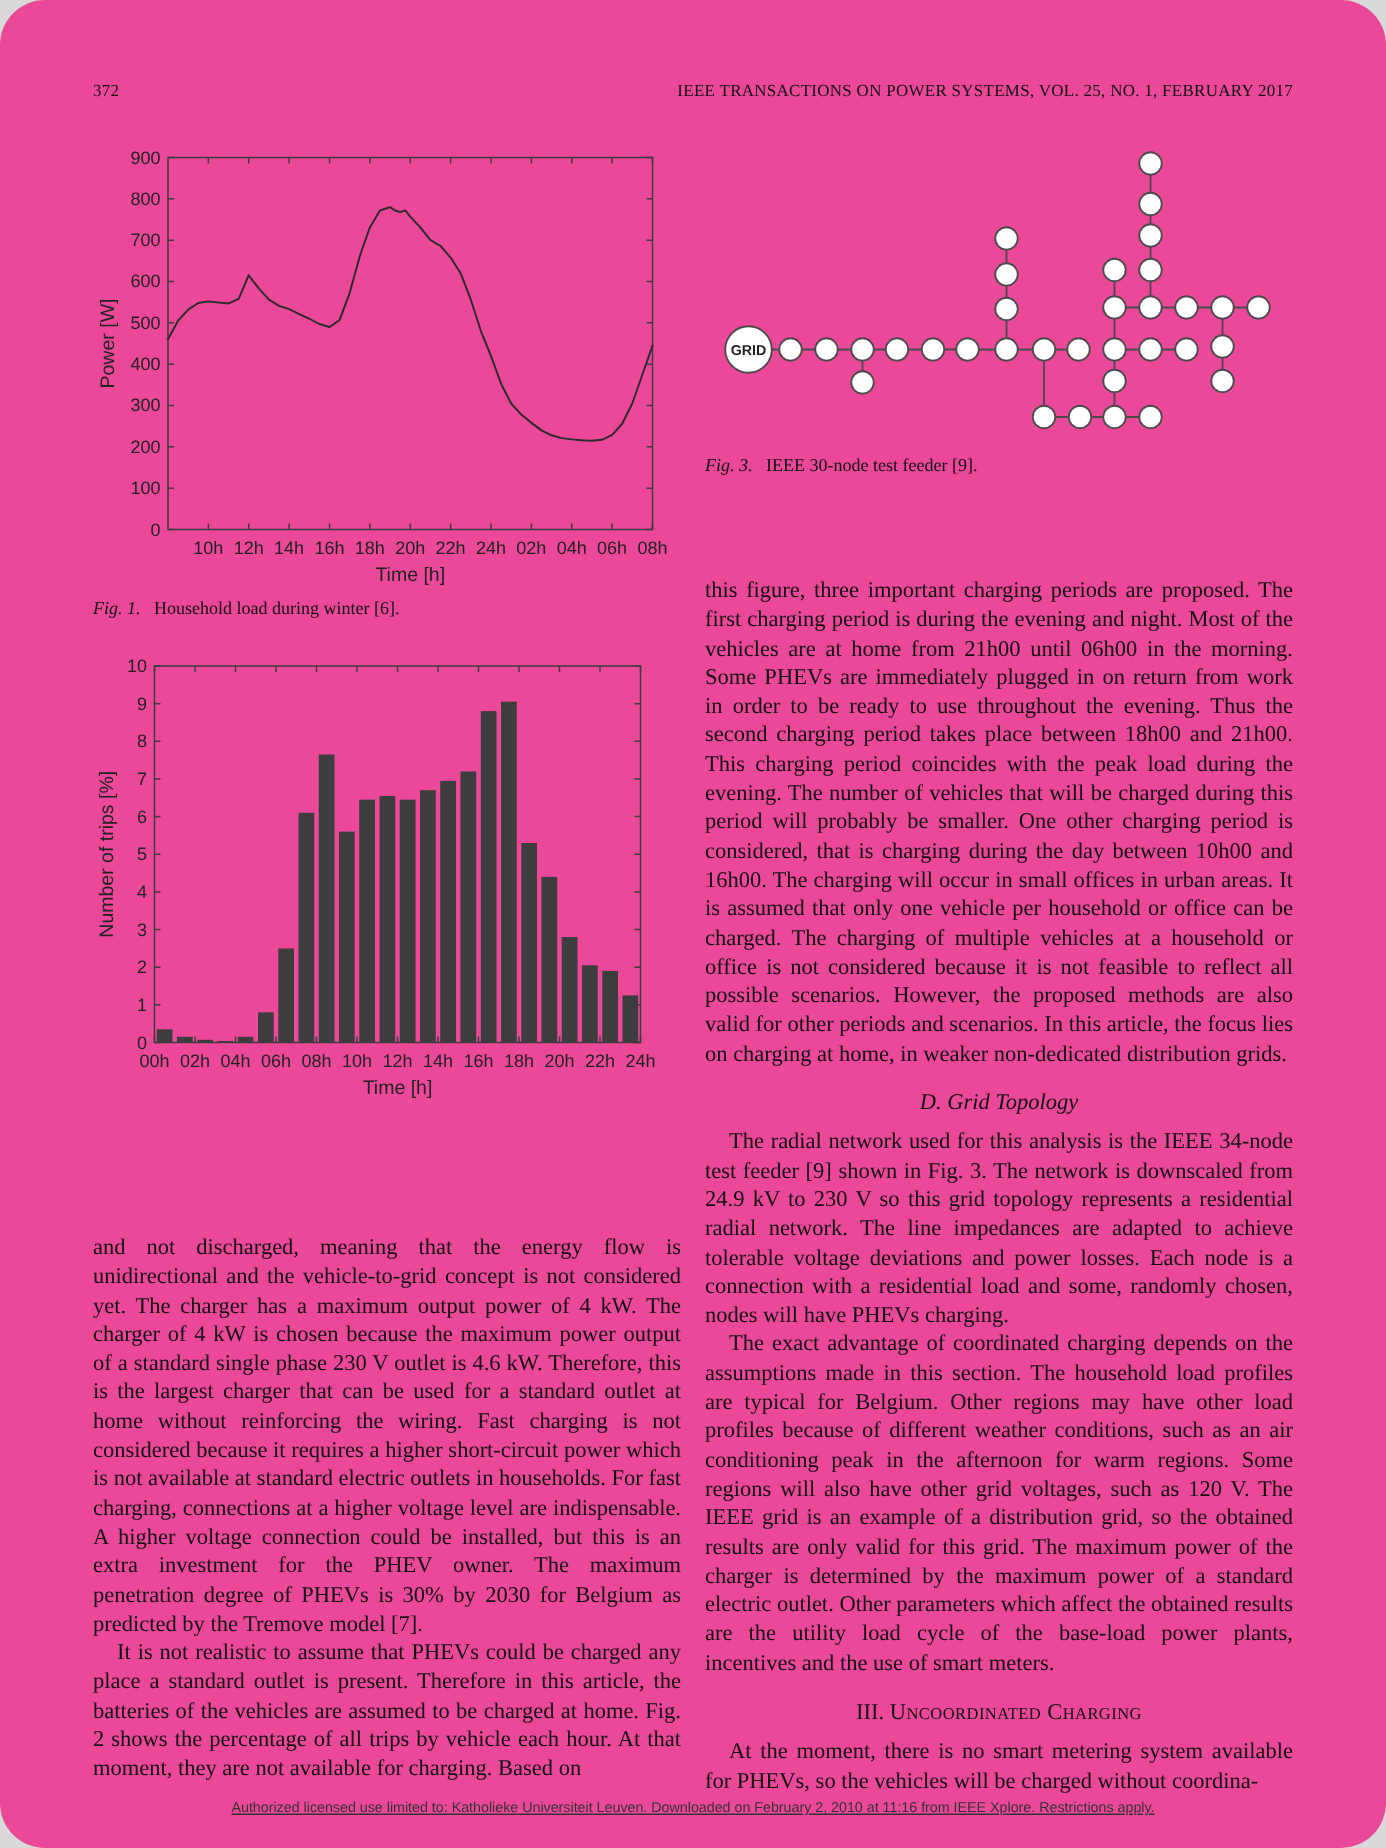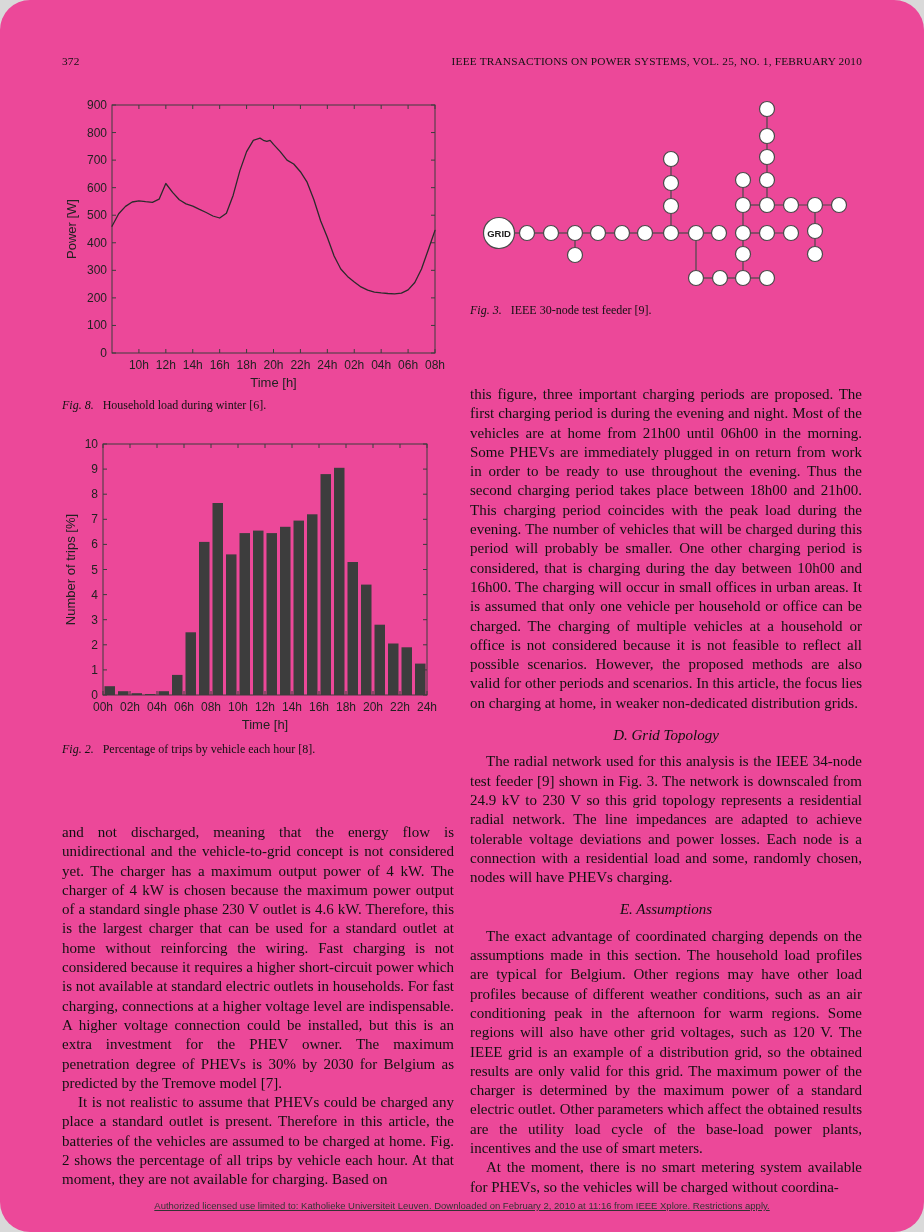--- a/index.html
+++ b/index.html
@@ -19,21 +19,21 @@
   .footer{position:absolute;top:1200px;left:0;right:0;text-align:center;
           font-family:"Liberation Sans", sans-serif;font-size:9.5px;color:#333;text-decoration:underline;}
 </style>
 </head>
 <body>
 
 <div class="page">
 
   <div class="header">
     <span>372</span>
-    <span>IEEE TRANSACTIONS ON POWER SYSTEMS, VOL. 25, NO. 1, FEBRUARY 2010</span>
+    <span>IEEE TRANSACTIONS ON POWER SYSTEMS, VOL. 25, NO. 1, FEBRUARY 2017</span>
   </div>
 
   <svg id="fig1" class="fig" style="left:62px;top:93px" width="393" height="300">
       <g>
         <line x1="50" y1="260" x2="54" y2="260" stroke="#3c3c3c"></line>
         <line x1="373" y1="260" x2="369" y2="260" stroke="#3c3c3c"></line>
         <text x="45" y="264" text-anchor="end" font-family="&quot;Liberation Sans&quot;, sans-serif" font-size="12" fill="#222">0</text>
         <line x1="50" y1="232.44444444444446" x2="54" y2="232.44444444444446" stroke="#3c3c3c"></line>
         <line x1="373" y1="232.44444444444446" x2="369" y2="232.44444444444446" stroke="#3c3c3c"></line>
         <text x="45" y="236.44444444444446" text-anchor="end" font-family="&quot;Liberation Sans&quot;, sans-serif" font-size="12" fill="#222">100</text>
@@ -99,21 +99,21 @@
         <text x="373" y="276" text-anchor="middle" font-family="&quot;Liberation Sans&quot;, sans-serif" font-size="12" fill="#222">08h</text>
         <rect x="50" y="12" width="323" height="248" fill="none" stroke="#3c3c3c" stroke-width="1"></rect>
         <text x="211.5" y="294" text-anchor="middle" font-family="&quot;Liberation Sans&quot;, sans-serif" font-size="13" fill="#222">Time [h]</text>
         <text x="14" y="136" text-anchor="middle" font-family="&quot;Liberation Sans&quot;, sans-serif" font-size="13" fill="#222" transform="rotate(-90 14 136)">Power [W]</text>
       </g>
       <g>
         <polyline points="50.0,133.2 56.7,120.8 63.5,113.4 70.2,109.0 76.9,107.9 83.6,108.7 90.4,109.3 97.1,106.2 103.8,90.5 110.6,99.4 117.3,106.8 124.0,110.9 130.8,113.1 137.5,116.4 144.2,119.5 150.9,123.0 157.7,125.0 164.4,120.3 171.1,102.4 177.9,77.6 184.6,58.6 191.3,47.3 198.0,45.1 201.4,47.3 204.8,48.4 208.1,47.3 211.5,51.4 218.2,58.6 225.0,67.1 231.7,71.0 238.4,78.7 245.1,89.2 251.9,106.8 258.6,127.7 265.3,144.3 272.1,163.0 278.8,176.0 285.5,183.4 292.3,188.9 299.0,193.9 305.7,197.2 312.4,199.1 319.2,199.9 325.9,200.5 332.6,200.8 339.4,200.2 346.1,196.9 352.8,189.5 359.5,176.0 366.3,156.7 373.0,137.4" fill="none" stroke="#2b2b2b" stroke-width="1.3" stroke-linejoin="round" stroke-linecap="round"></polyline>
       </g>
     </svg>
   <div class="caption" style="left:62px;top:398px;width:392px">
-    <span class="cap-label">Fig. 8.</span><span>Household load during winter [6].</span>
+    <span class="cap-label">Fig. 1.</span><span>Household load during winter [6].</span>
   </div>
 
   <svg id="fig2" class="fig" style="left:62px;top:434px" width="393" height="300">
       <g>
         <rect x="42.5" y="252.2" width="10.5" height="8.8" fill="#3d3d3d"></rect>
         <rect x="56.0" y="257.2" width="10.5" height="3.8" fill="#3d3d3d"></rect>
         <rect x="69.5" y="259.2" width="10.5" height="1.8" fill="#3d3d3d"></rect>
         <rect x="83.0" y="260.0" width="10.5" height="1.0" fill="#3d3d3d"></rect>
         <rect x="96.5" y="257.2" width="10.5" height="3.8" fill="#3d3d3d"></rect>
         <rect x="110.0" y="240.9" width="10.5" height="20.1" fill="#3d3d3d"></rect>
@@ -207,23 +207,20 @@
         <line x1="338" y1="10" x2="338" y2="14" stroke="#3c3c3c"></line>
         <text x="338" y="277" text-anchor="middle" font-family="&quot;Liberation Sans&quot;, sans-serif" font-size="12" fill="#222">22h</text>
         <line x1="365" y1="261" x2="365" y2="257" stroke="#3c3c3c"></line>
         <line x1="365" y1="10" x2="365" y2="14" stroke="#3c3c3c"></line>
         <text x="365" y="277" text-anchor="middle" font-family="&quot;Liberation Sans&quot;, sans-serif" font-size="12" fill="#222">24h</text>
         <rect x="41" y="10" width="324" height="251" fill="none" stroke="#3c3c3c" stroke-width="1"></rect>
         <text x="203" y="295" text-anchor="middle" font-family="&quot;Liberation Sans&quot;, sans-serif" font-size="13" fill="#222">Time [h]</text>
         <text x="13" y="135.5" text-anchor="middle" font-family="&quot;Liberation Sans&quot;, sans-serif" font-size="13" fill="#222" transform="rotate(-90 13 135.5)">Number of trips [%]</text>
       </g>
     </svg>
-  <div class="caption" style="left:62px;top:742px;width:392px">
-    <span class="cap-label">Fig. 2.</span><span>Percentage of trips by vehicle each hour [8].</span>
-  </div>
 
   <svg id="fig3" class="fig" style="left:470px;top:95px" width="400" height="205">
       <g>
         <line x1="29" y1="138" x2="57" y2="138" stroke="#4a4a4a" stroke-width="1.2"></line>
         <line x1="57" y1="138" x2="81" y2="138" stroke="#4a4a4a" stroke-width="1.2"></line>
         <line x1="81" y1="138" x2="105" y2="138" stroke="#4a4a4a" stroke-width="1.2"></line>
         <line x1="105" y1="138" x2="128" y2="138" stroke="#4a4a4a" stroke-width="1.2"></line>
         <line x1="128" y1="138" x2="152" y2="138" stroke="#4a4a4a" stroke-width="1.2"></line>
         <line x1="152" y1="138" x2="175" y2="138" stroke="#4a4a4a" stroke-width="1.2"></line>
         <line x1="175" y1="138" x2="201" y2="138" stroke="#4a4a4a" stroke-width="1.2"></line>
@@ -298,19 +295,19 @@
 
   <div class="textcol" style="left:62px;top:783px">
     <p>and not discharged, meaning that the energy flow is unidirectional and the vehicle-to-grid concept is not considered yet. The charger has a maximum output power of 4 kW. The charger of 4 kW is chosen because the maximum power output of a standard single phase 230 V outlet is 4.6 kW. Therefore, this is the largest charger that can be used for a standard outlet at home without reinforcing the wiring. Fast charging is not considered because it requires a higher short-circuit power which is not available at standard electric outlets in households. For fast charging, connections at a higher voltage level are indispensable. A higher voltage connection could be installed, but this is an extra investment for the PHEV owner. The maximum penetration degree of PHEVs is 30% by 2030 for Belgium as predicted by the Tremove model [7].</p>
     <p class="indent">It is not realistic to assume that PHEVs could be charged any place a standard outlet is present. Therefore in this article, the batteries of the vehicles are assumed to be charged at home. Fig. 2 shows the percentage of all trips by vehicle each hour. At that moment, they are not available for charging. Based on</p>
   </div>
 
   <div class="textcol" style="left:470px;top:345px">
     <p>this figure, three important charging periods are proposed. The first charging period is during the evening and night. Most of the vehicles are at home from 21h00 until 06h00 in the morning. Some PHEVs are immediately plugged in on return from work in order to be ready to use throughout the evening. Thus the second charging period takes place between 18h00 and 21h00. This charging period coincides with the peak load during the evening. The number of vehicles that will be charged during this period will probably be smaller. One other charging period is considered, that is charging during the day between 10h00 and 16h00. The charging will occur in small offices in urban areas. It is assumed that only one vehicle per household or office can be charged. The charging of multiple vehicles at a household or office is not considered because it is not feasible to reflect all possible scenarios. However, the proposed methods are also valid for other periods and scenarios. In this article, the focus lies on charging at home, in weaker non-dedicated distribution grids.</p>
     <p class="subheading">D. Grid Topology</p>
     <p class="indent">The radial network used for this analysis is the IEEE 34-node test feeder [9] shown in Fig. 3. The network is downscaled from 24.9 kV to 230 V so this grid topology represents a residential radial network. The line impedances are adapted to achieve tolerable voltage deviations and power losses. Each node is a connection with a residential load and some, randomly chosen, nodes will have PHEVs charging.</p>
-    <p class="subheading">E. Assumptions</p>
     <p class="indent">The exact advantage of coordinated charging depends on the assumptions made in this section. The household load profiles are typical for Belgium. Other regions may have other load profiles because of different weather conditions, such as an air conditioning peak in the afternoon for warm regions. Some regions will also have other grid voltages, such as 120 V. The IEEE grid is an example of a distribution grid, so the obtained results are only valid for this grid. The maximum power of the charger is determined by the maximum power of a standard electric outlet. Other parameters which affect the obtained results are the utility load cycle of the base-load power plants, incentives and the use of smart meters.</p>
+    <p class="section-heading"><span>III.</span> <span class="smallcaps">Uncoordinated Charging</span></p>
     <p class="indent">At the moment, there is no smart metering system available for PHEVs, so the vehicles will be charged without coordina-</p>
   </div>
 
   <div class="footer">Authorized licensed use limited to: Katholieke Universiteit Leuven. Downloaded on February 2, 2010 at 11:16 from IEEE Xplore.  Restrictions apply.</div>
 </div>
 
 </body></html>

